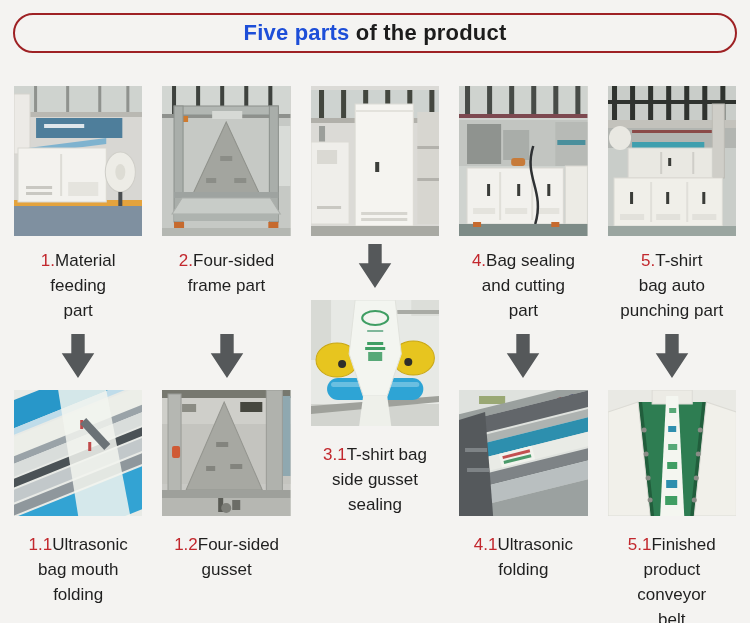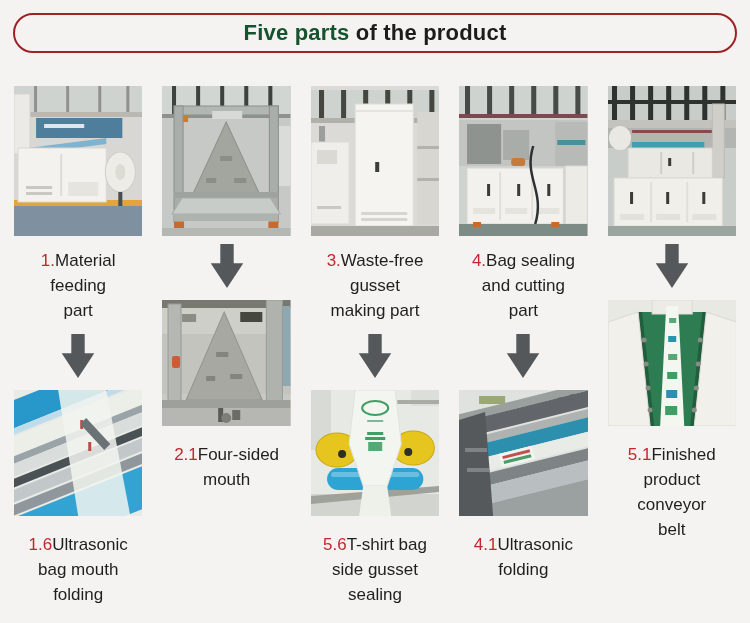--- a/index.html
+++ b/index.html
@@ -9,21 +9,21 @@
     font-family:"Liberation Sans", sans-serif;
     color:#1f1f1f;
   }
   .banner{
     margin:13px 13px 0 13px;height:36px;
     border:2px solid #9e2124;border-radius:20px;
     display:flex;align-items:center;justify-content:center;
     background:transparent;
   }
   .banner-title{font-size:22px;font-weight:bold;color:#1c1c1c;letter-spacing:0.2px;}
-  .banner-title .hl{color:#14532d;}
+  .banner-title .hl{color:#1d4ed8;}
   .grid{
     display:grid;grid-template-columns:repeat(5,1fr);column-gap:20px;
     padding:16px 14px;margin-top:17px;
   }
   .col{min-width:0;}
   .photo{width:100%;overflow:hidden;background:#dcdbd7;}
   .photo svg{display:block;width:100%;height:100%;}
   .top-photo{height:150px;}
   .bottom-photo{height:126px;}
   .caption{
@@ -96,21 +96,21 @@
           <rect x="-40" y="87" width="210" height="10" fill="#8f979c"></rect>
           <rect x="-40" y="99" width="210" height="40" fill="#33a3d3"></rect>
         </g>
         <polygon points="44,0 92,0 116,126 64,126" fill="#f2f4ee" opacity="0.85"></polygon>
         <rect x="66" y="30" width="3" height="9" fill="#c04a4a"></rect>
         <rect x="74" y="52" width="3" height="9" fill="#c04a4a"></rect>
         <polygon points="72,28 96,54 90,60 66,34" fill="#6b7276"></polygon>
       </svg>
     </div>
     <div class="caption bottom-caption">
-      <span class="num">1.6</span><span class="lbl">Ultrasonic
+      <span class="num">1.1</span><span class="lbl">Ultrasonic
 bag mouth
 folding</span>
     </div>
   </div>
 
   <div class="col">
     <div class="photo top-photo">
       <svg viewBox="0 0 128 150" preserveAspectRatio="none">
         <rect width="128" height="150" fill="#c6c9c5"></rect>
         <rect width="128" height="30" fill="#d2d6d2"></rect>
@@ -131,20 +131,24 @@
         <rect x="12" y="20" width="9" height="116" fill="#a9aeaa" stroke="#8b908c"></rect>
         <rect x="107" y="20" width="9" height="116" fill="#a9aeaa" stroke="#8b908c"></rect>
         <rect x="12" y="106" width="104" height="6" fill="#9ea3a0"></rect>
         <polygon points="20,112 108,112 118,128 10,128" fill="#c8ccc8" stroke="#aaaeaa"></polygon>
         <rect x="12" y="128" width="104" height="7" fill="#aeb3af"></rect>
         <rect x="12" y="136" width="10" height="6" fill="#c66a2e"></rect>
         <rect x="106" y="136" width="10" height="6" fill="#c66a2e"></rect>
         <rect y="142" width="128" height="8" fill="#b4b7b2"></rect>
       </svg>
     </div>
+    <div class="caption top-caption">
+      <span class="num">2.</span><span class="lbl">Four-sided
+frame part</span>
+    </div>
     <div class="arrow">
       <svg viewBox="0 0 34 46">
           <path d="M10 0 h14 v20 h10 L17 46 L0 20 h10 Z"></path>
         </svg>
     </div>
     <div class="photo bottom-photo">
       <svg viewBox="0 0 128 126" preserveAspectRatio="none">
         <rect width="128" height="126" fill="#c9c9c5"></rect>
         <rect width="128" height="8" fill="#77786f"></rect>
         <rect y="8" width="128" height="26" fill="#cfcfca"></rect>
@@ -160,22 +164,22 @@
         <rect x="104" y="0" width="16" height="110" fill="#b0b2ad" stroke="#9a9c97"></rect>
         <rect x="10" y="56" width="8" height="12" rx="2" fill="#cf5a35"></rect>
         <rect y="100" width="128" height="8" fill="#9ea09b"></rect>
         <rect y="108" width="128" height="18" fill="#b6b7b2"></rect>
         <rect x="56" y="108" width="5" height="14" fill="#5a5b55"></rect>
         <rect x="70" y="110" width="8" height="10" fill="#6b6c66"></rect>
         <circle cx="64" cy="118" r="5" fill="#7d7e78"></circle>
       </svg>
     </div>
     <div class="caption bottom-caption">
-      <span class="num">2.1</span><span class="lbl">Four-sided
-mouth</span>
+      <span class="num">1.2</span><span class="lbl">Four-sided
+gusset</span>
     </div>
   </div>
 
   <div class="col">
     <div class="photo top-photo">
       <svg viewBox="0 0 128 150" preserveAspectRatio="none">
         <rect width="128" height="150" fill="#dbdad6"></rect>
         <rect y="4" width="128" height="28" fill="#ced3d0"></rect>
         <rect x="8" y="4" width="5" height="28" fill="#43473f"></rect>
           <rect x="30" y="4" width="5" height="28" fill="#43473f"></rect>
@@ -192,25 +196,20 @@
         <rect x="106" y="60" width="22" height="3" fill="#b3b2ac"></rect>
         <rect x="106" y="92" width="22" height="3" fill="#b3b2ac"></rect>
         <rect x="44" y="18" width="58" height="122" fill="#f5f4f0" stroke="#dcdbd5"></rect>
         <rect x="44" y="24" width="58" height="2" fill="#e3e2dc"></rect>
         <rect x="64" y="76" width="4" height="10" fill="#3c3e3a"></rect>
         <rect x="50" y="126" width="46" height="3" fill="#d6d5cf"></rect>
         <rect x="50" y="132" width="46" height="3" fill="#d6d5cf"></rect>
         <rect y="140" width="128" height="10" fill="#a8a9a3"></rect>
       </svg>
     </div>
-    <div class="caption top-caption">
-      <span class="num">3.</span><span class="lbl">Waste-free
-gusset
-making part</span>
-    </div>
     <div class="arrow">
       <svg viewBox="0 0 34 46">
           <path d="M10 0 h14 v20 h10 L17 46 L0 20 h10 Z"></path>
         </svg>
     </div>
     <div class="photo bottom-photo">
       <svg viewBox="0 0 128 126" preserveAspectRatio="none">
         <rect width="128" height="126" fill="#e7e9e5"></rect>
         <rect x="0" y="0" width="20" height="60" fill="#d8dad5"></rect>
         <rect x="100" y="0" width="28" height="16" fill="#dcded9"></rect>
@@ -226,21 +225,21 @@
         <polygon points="44,0 84,0 90,54 76,96 52,96 38,54" fill="#f3f5f0" stroke="#e0e2dc"></polygon>
         <polygon points="52,96 76,96 80,126 48,126" fill="#eef0ea"></polygon>
         <ellipse cx="64" cy="18" rx="13" ry="7" fill="none" stroke="#3f9e63" stroke-width="2"></ellipse>
         <rect x="56" y="30" width="16" height="2" fill="#7fb79a"></rect>
         <rect x="56" y="42" width="16" height="3" fill="#3f9e63"></rect>
         <rect x="54" y="47" width="20" height="3" fill="#3f9e63"></rect>
         <rect x="57" y="52" width="14" height="9" fill="#57a877"></rect>
       </svg>
     </div>
     <div class="caption bottom-caption">
-      <span class="num">5.6</span><span class="lbl">T-shirt bag
+      <span class="num">3.1</span><span class="lbl">T-shirt bag
 side gusset
 sealing</span>
     </div>
   </div>
 
   <div class="col">
     <div class="photo top-photo">
       <svg viewBox="0 0 128 150" preserveAspectRatio="none">
         <rect width="128" height="150" fill="#cfd3cf"></rect>
         <rect x="6" width="5" height="28" fill="#474b47"></rect>
@@ -339,20 +338,25 @@
         <rect x="78" y="96" width="2" height="40" fill="#e0dfd9"></rect>
         <rect x="22" y="106" width="3" height="12" fill="#3a3c38"></rect>
         <rect x="58" y="106" width="3" height="12" fill="#3a3c38"></rect>
         <rect x="94" y="106" width="3" height="12" fill="#3a3c38"></rect>
         <rect x="12" y="128" width="24" height="6" fill="#e2e1db"></rect>
         <rect x="48" y="128" width="24" height="6" fill="#e2e1db"></rect>
         <rect x="84" y="128" width="24" height="6" fill="#e2e1db"></rect>
         <rect y="140" width="128" height="10" fill="#9aa5a0"></rect>
       </svg>
     </div>
+    <div class="caption top-caption">
+      <span class="num">5.</span><span class="lbl">T-shirt
+bag auto
+punching part</span>
+    </div>
     <div class="arrow">
       <svg viewBox="0 0 34 46">
           <path d="M10 0 h14 v20 h10 L17 46 L0 20 h10 Z"></path>
         </svg>
     </div>
     <div class="photo bottom-photo">
       <svg viewBox="0 0 128 126" preserveAspectRatio="none">
         <rect width="128" height="126" fill="#e9e9e4"></rect>
         <polygon points="30,12 98,12 86,126 42,126" fill="#2e7d52"></polygon>
         <polygon points="30,12 34,12 46,126 42,126" fill="#215e3c"></polygon>

